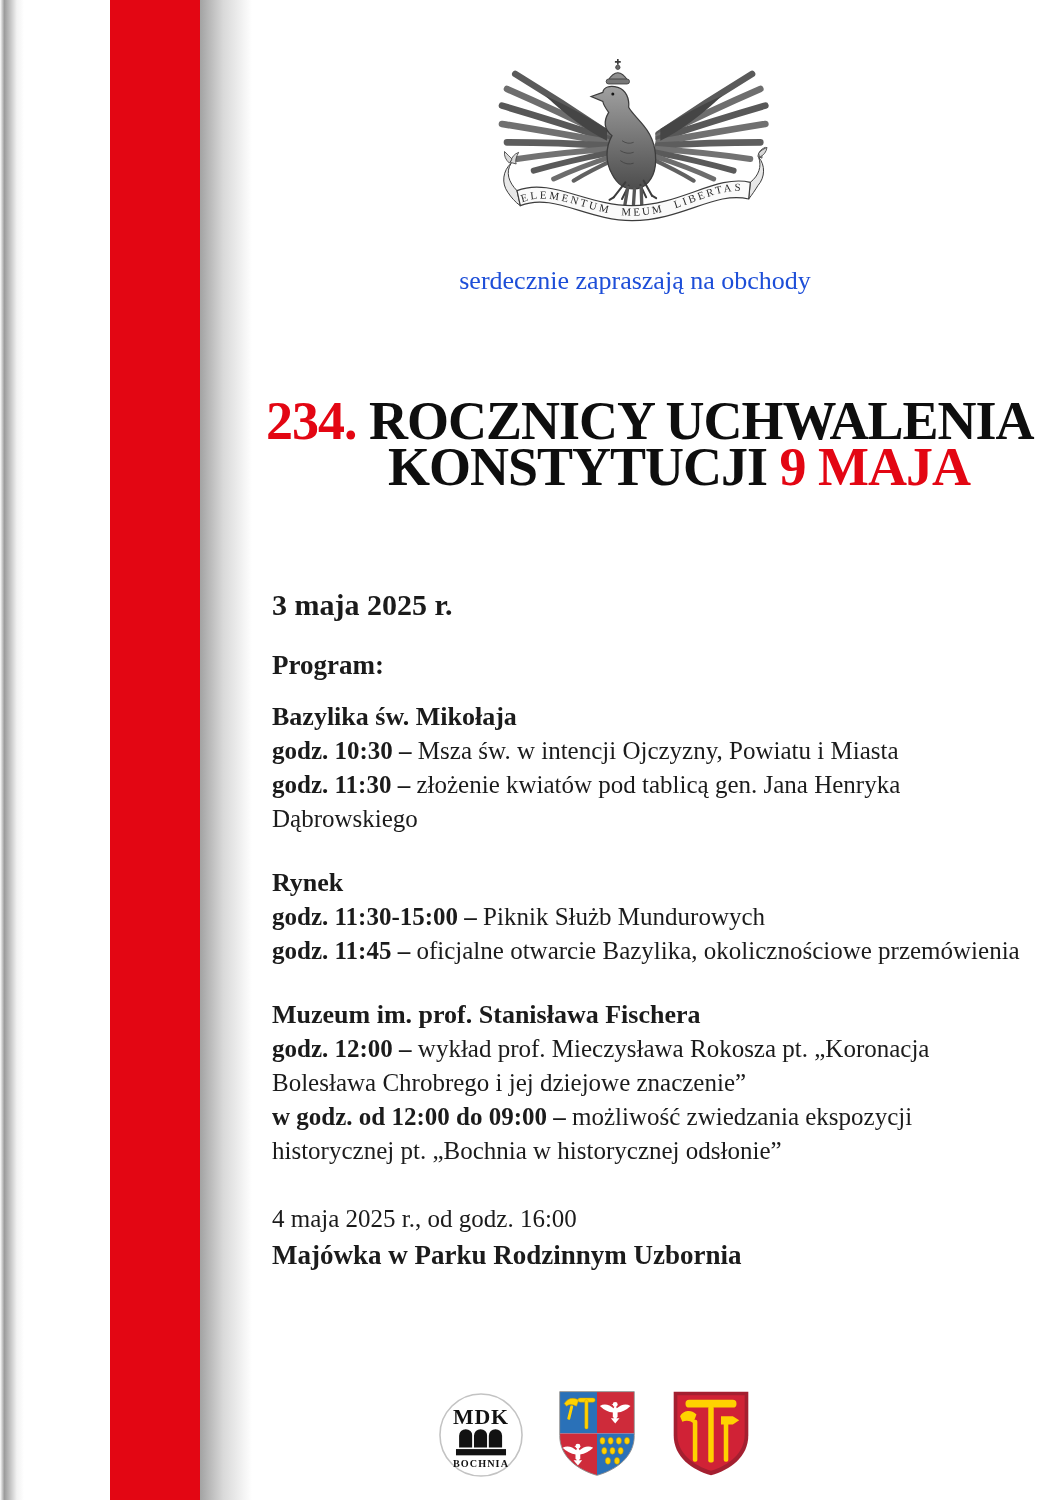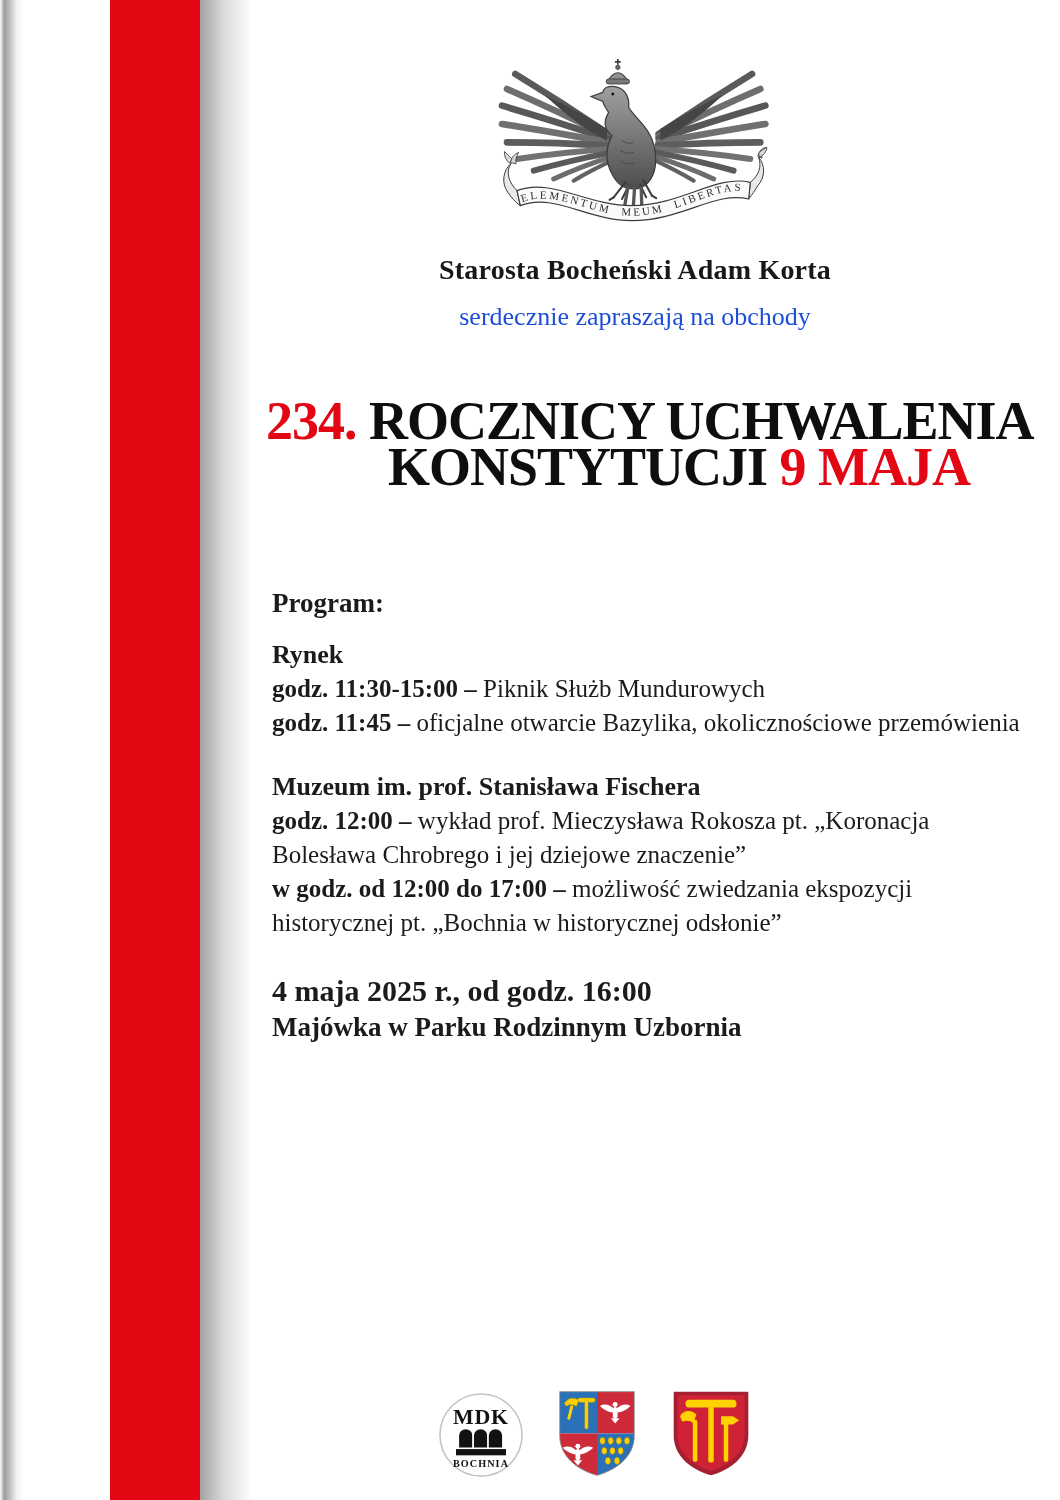--- a/index.html
+++ b/index.html
@@ -39,21 +39,21 @@
   
   .program { position:absolute; left:272px; top:586px; width:778px; font-size:25px; line-height:34px; }
   .date-heading  { font-size:30px; font-weight:bold; line-height:38px; margin:0 0 24px 0; }
   .program-label { font-size:27px; font-weight:bold; line-height:34px; margin:0 0 18px 0; }
   .venue { font-size:26px; font-weight:bold; line-height:34px; margin:0; }
   .item  { margin:0; }
   .item .t { font-weight:bold; }
   .item .d { white-space:pre-line; }
   .program section { margin:0 0 30px 0; }
   .closing { margin-top:32px; }
-  .closing-line1 { font-size:30px; font-weight:bold; line-height:38px; margin:0; }
+  .closing-line1 { font-size:25px; font-weight:normal; line-height:38px; margin:0; }
   .closing-line2 { font-size:27px; font-weight:bold; line-height:34px; margin:0; }
 
   
   .footer { position:absolute; left:438px; top:1388px; display:flex; gap:32px; align-items:flex-start; }
   .footer svg { display:block; }
 </style>
 </head>
 <body>
 
 <div class="page">
@@ -139,44 +139,50 @@
         <path d="M42 164 C82 148 126 182 180 182 C238 182 282 144 322 154 L320 174 C280 164 240 200 180 200 C126 200 86 166 46 182 Z" fill="#fafafa" stroke="#3c3c3c" stroke-width="1.4"></path>
         <path id="mottoPath" d="M48 178 C90 162 128 194 180 194 C238 194 282 156 320 166" fill="none"></path>
         <text font-size="13" letter-spacing="3" word-spacing="7" fill="#2b2b2b" font-family="Liberation Serif, DejaVu Serif, serif">
           <textPath href="#mottoPath">ELEMENTUM MEUM LIBERTAS</textPath>
         </text>
       </g>
     </svg>
   </div>
 
   <div class="masthead">
-    <div class="masthead-line">Starosta Bocheński Adam Korta</div>
     <div class="masthead-sub">serdecznie zapraszają na obchody</div>
   </div>
 
   <div class="title-block">
     <div class="title-line1"><span class="red">234.</span> <span>ROCZNICY UCHWALENIA</span></div>
     <div class="title-line2"><span>KONSTYTUCJI</span> <span class="red">9 MAJA</span></div>
   </div>
 
   <div class="program">
+    <p class="date-heading">3 maja 2025 r.</p>
     <p class="program-label">Program:</p>
 
+    <section>
+      <p class="venue">Bazylika św. Mikołaja</p>
+      <p class="item"><span class="t">godz. 10:30 –</span> <span class="d">Msza św. w intencji Ojczyzny, Powiatu i Miasta</span></p>
+      <p class="item"><span class="t">godz. 11:30 –</span> <span class="d">złożenie kwiatów pod tablicą gen. Jana Henryka
+Dąbrowskiego</span></p>
+    </section>
 
     <section>
       <p class="venue">Rynek</p>
       <p class="item"><span class="t">godz. 11:30-15:00 –</span> <span class="d">Piknik Służb Mundurowych</span></p>
       <p class="item"><span class="t">godz. 11:45 –</span> <span class="d">oficjalne otwarcie Bazylika, okolicznościowe przemówienia</span></p>
     </section>
 
     <section>
       <p class="venue">Muzeum im. prof. Stanisława Fischera</p>
       <p class="item"><span class="t">godz. 12:00 –</span> <span class="d">wykład prof. Mieczysława Rokosza pt. „Koronacja
 Bolesława Chrobrego i jej dziejowe znaczenie”</span></p>
-      <p class="item"><span class="t">w godz. od 12:00 do 17:00 –</span> <span class="d">możliwość zwiedzania ekspozycji
+      <p class="item"><span class="t">w godz. od 12:00 do 09:00 –</span> <span class="d">możliwość zwiedzania ekspozycji
 historycznej pt. „Bochnia w historycznej odsłonie”</span></p>
     </section>
 
     <div class="closing">
       <p class="closing-line1">4 maja 2025 r., od godz. 16:00</p>
       <p class="closing-line2">Majówka w Parku Rodzinnym Uzbornia</p>
     </div>
   </div>
 
   <div class="footer">

